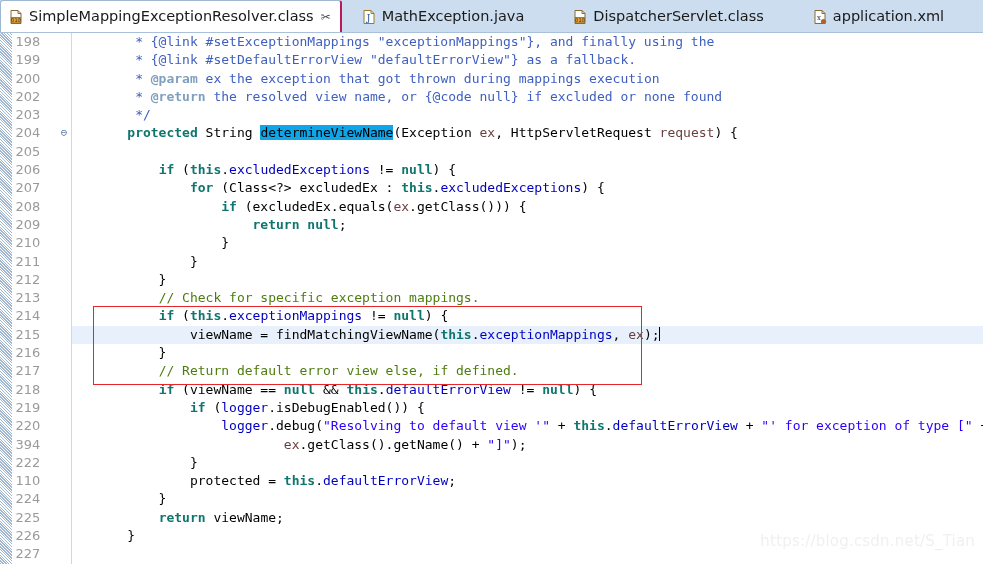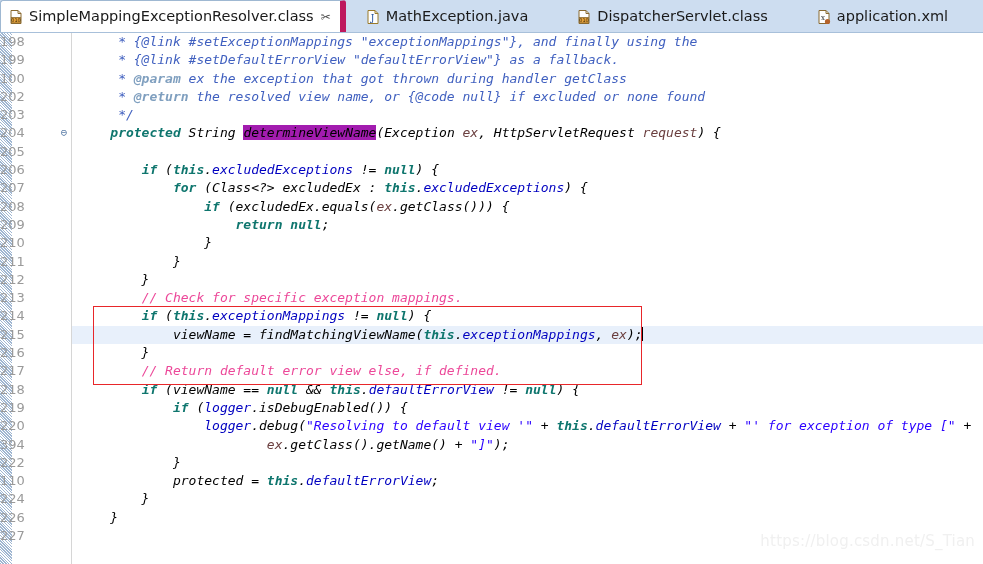--- a/index.html
+++ b/index.html
@@ -35,21 +35,21 @@
     font-size: 14.5px;
     color: #1a1a1a;
     white-space: nowrap;
     font-family: "DejaVu Sans", sans-serif;
     position: relative;
   }
   .tab.active {
     background: #ffffff;
     border-top: 1px solid #9fb8d2;
     border-left: 1px solid #9fb8d2;
-    border-right: 6px solid #be185d;
+    border-right: 2px solid #be185d;
     border-top-left-radius: 3px;
     border-top-right-radius: 3px;
     height: 32px;
     margin-bottom: 0px;
   }
   .tab-icon {
     width: 16px;
     height: 16px;
     margin-right: 5px;
     flex: none;
@@ -111,52 +111,51 @@
     content: "";
     position: absolute;
     left: 72px; right: 0; top: 0; bottom: 0;
     background: #e8f0fb;
     z-index: 0;
   }
   .lno {
     position: absolute;
     left: 0;
     width: 56px;
-    text-align: left;
+    text-align: center;
     color: #9a9a9a;
     font-family: "DejaVu Sans", sans-serif;
     font-size: 13px;
     z-index: 2;
   }
   .fold {
     position: absolute;
     left: 58px;
     width: 12px;
     text-align: center;
     color: #5c7ea8;
     font-size: 11px;
     z-index: 2;
   }
   .src {
     position: absolute;
-    left: 79px;
+    left: 96px;
     z-index: 1;
-    font-style: italic;
   }
 
   
   .kw   { color: #0f766e; font-weight: bold; }
-  .cmt  { color: #ec4899; }
+  .cmt  { color: #4d7c0f; }
   .jdoc { color: #3f5fbf; }
   .jdoctag { color: #7f9fbf; font-weight: bold; }
   .str  { color: #2a00ff; }
   .fld  { color: #0000c0; }
   .plain{ color: #000000; }
   .param{ color: #6a3e3e; }
-  .mname{ color: #000000; background: #a21caf; }
+  .mname{ color: #000000; background: #0ea5e9; }
 
   
   .redbox {
     position: absolute;
     border: 1.5px solid #e8262a;
     z-index: 5;
     pointer-events: none;
     background: transparent;
   }
 
@@ -222,21 +221,21 @@
       <span class="tab-label">application.xml</span>
     </div>
   </div>
 
 <div class="editor">
   <div class="strip"></div>
   <div class="gutter-sep"></div>
   <div class="code" id="code">
       <div class="line"><span class="lno">198</span><span class="src"><span class="jdoc">     * {@link #setExceptionMappings "exceptionMappings"}, and finally using the</span></span></div>
       <div class="line"><span class="lno">199</span><span class="src"><span class="jdoc">     * {@link #setDefaultErrorView "defaultErrorView"} as a fallback.</span></span></div>
-      <div class="line"><span class="lno">100</span><span class="src"><span class="jdoc">     * </span><span class="jdoctag">@param</span><span class="jdoc"> ex the exception that got thrown during handler getClass</span></span></div>
+      <div class="line"><span class="lno">200</span><span class="src"><span class="jdoc">     * </span><span class="jdoctag">@param</span><span class="jdoc"> ex the exception that got thrown during mappings execution</span></span></div>
       <div class="line"><span class="lno">202</span><span class="src"><span class="jdoc">     * </span><span class="jdoctag">@return</span><span class="jdoc"> the resolved view name, or {@code null} if excluded or none found</span></span></div>
       <div class="line"><span class="lno">203</span><span class="src"><span class="jdoc">     */</span></span></div>
       <div class="line"><span class="lno">204</span><span class="fold">⊖</span><span class="src"><span class="plain">    </span><span class="kw">protected</span><span class="plain"> String </span><span class="mname">determineViewName</span><span class="plain">(Exception </span><span class="param">ex</span><span class="plain">, HttpServletRequest </span><span class="param">request</span><span class="plain">) {</span></span></div>
       <div class="line"><span class="lno">205</span></div>
       <div class="line"><span class="lno">206</span><span class="src"><span class="plain">        </span><span class="kw">if</span><span class="plain"> (</span><span class="kw">this</span><span class="plain">.</span><span class="fld">excludedExceptions</span><span class="plain"> != </span><span class="kw">null</span><span class="plain">) {</span></span></div>
       <div class="line"><span class="lno">207</span><span class="src"><span class="plain">            </span><span class="kw">for</span><span class="plain"> (Class&lt;?&gt; excludedEx : </span><span class="kw">this</span><span class="plain">.</span><span class="fld">excludedExceptions</span><span class="plain">) {</span></span></div>
       <div class="line"><span class="lno">208</span><span class="src"><span class="plain">                </span><span class="kw">if</span><span class="plain"> (excludedEx.equals(</span><span class="param">ex</span><span class="plain">.getClass())) {</span></span></div>
       <div class="line"><span class="lno">209</span><span class="src"><span class="plain">                    </span><span class="kw">return null</span><span class="plain">;</span></span></div>
       <div class="line"><span class="lno">210</span><span class="src"><span class="plain">                }</span></span></div>
       <div class="line"><span class="lno">211</span><span class="src"><span class="plain">            }</span></span></div>
@@ -246,18 +245,19 @@
       <div class="line hl"><span class="lno">215</span><span class="src"><span class="plain">            viewName = findMatchingViewName(</span><span class="kw">this</span><span class="plain">.</span><span class="fld">exceptionMappings</span><span class="plain">, </span><span class="param">ex</span><span class="plain">);</span><span class="caret"></span></span></div>
       <div class="line"><span class="lno">216</span><span class="src"><span class="plain">        }</span></span></div>
       <div class="line"><span class="lno">217</span><span class="src"><span class="plain">        </span><span class="cmt">// Return default error view else, if defined.</span></span></div>
       <div class="line"><span class="lno">218</span><span class="src"><span class="plain">        </span><span class="kw">if</span><span class="plain"> (viewName == </span><span class="kw">null</span><span class="plain"> &amp;&amp; </span><span class="kw">this</span><span class="plain">.</span><span class="fld">defaultErrorView</span><span class="plain"> != </span><span class="kw">null</span><span class="plain">) {</span></span></div>
       <div class="line"><span class="lno">219</span><span class="src"><span class="plain">            </span><span class="kw">if</span><span class="plain"> (</span><span class="fld">logger</span><span class="plain">.isDebugEnabled()) {</span></span></div>
       <div class="line"><span class="lno">220</span><span class="src"><span class="plain">                </span><span class="fld">logger</span><span class="plain">.debug(</span><span class="str">"Resolving to default view '"</span><span class="plain"> + </span><span class="kw">this</span><span class="plain">.</span><span class="fld">defaultErrorView</span><span class="plain"> + </span><span class="str">"' for exception of type ["</span><span class="plain"> +</span></span></div>
       <div class="line"><span class="lno">394</span><span class="src"><span class="plain">                        </span><span class="param">ex</span><span class="plain">.getClass().getName() + </span><span class="str">"]"</span><span class="plain">);</span></span></div>
       <div class="line"><span class="lno">222</span><span class="src"><span class="plain">            }</span></span></div>
       <div class="line"><span class="lno">110</span><span class="src"><span class="plain">            protected = </span><span class="kw">this</span><span class="plain">.</span><span class="fld">defaultErrorView</span><span class="plain">;</span></span></div>
       <div class="line"><span class="lno">224</span><span class="src"><span class="plain">        }</span></span></div>
+      <div class="line"><span class="lno">225</span><span class="src"><span class="plain">        </span><span class="kw">return</span><span class="plain"> viewName;</span></span></div>
       <div class="line"><span class="lno">226</span><span class="src"><span class="plain">    }</span></span></div>
       <div class="line"><span class="lno">227</span><span class="src"><span class="plain"></span></span></div>
     </div>
   <div class="redbox" id="redbox" style="top: 273px; height: 77px; left: 93px; width: 547px; border-color: rgb(232, 38, 42);"></div>
   <div class="watermark">https://blog.csdn.net/S_Tian</div>
 </div>
 
 </body></html>

